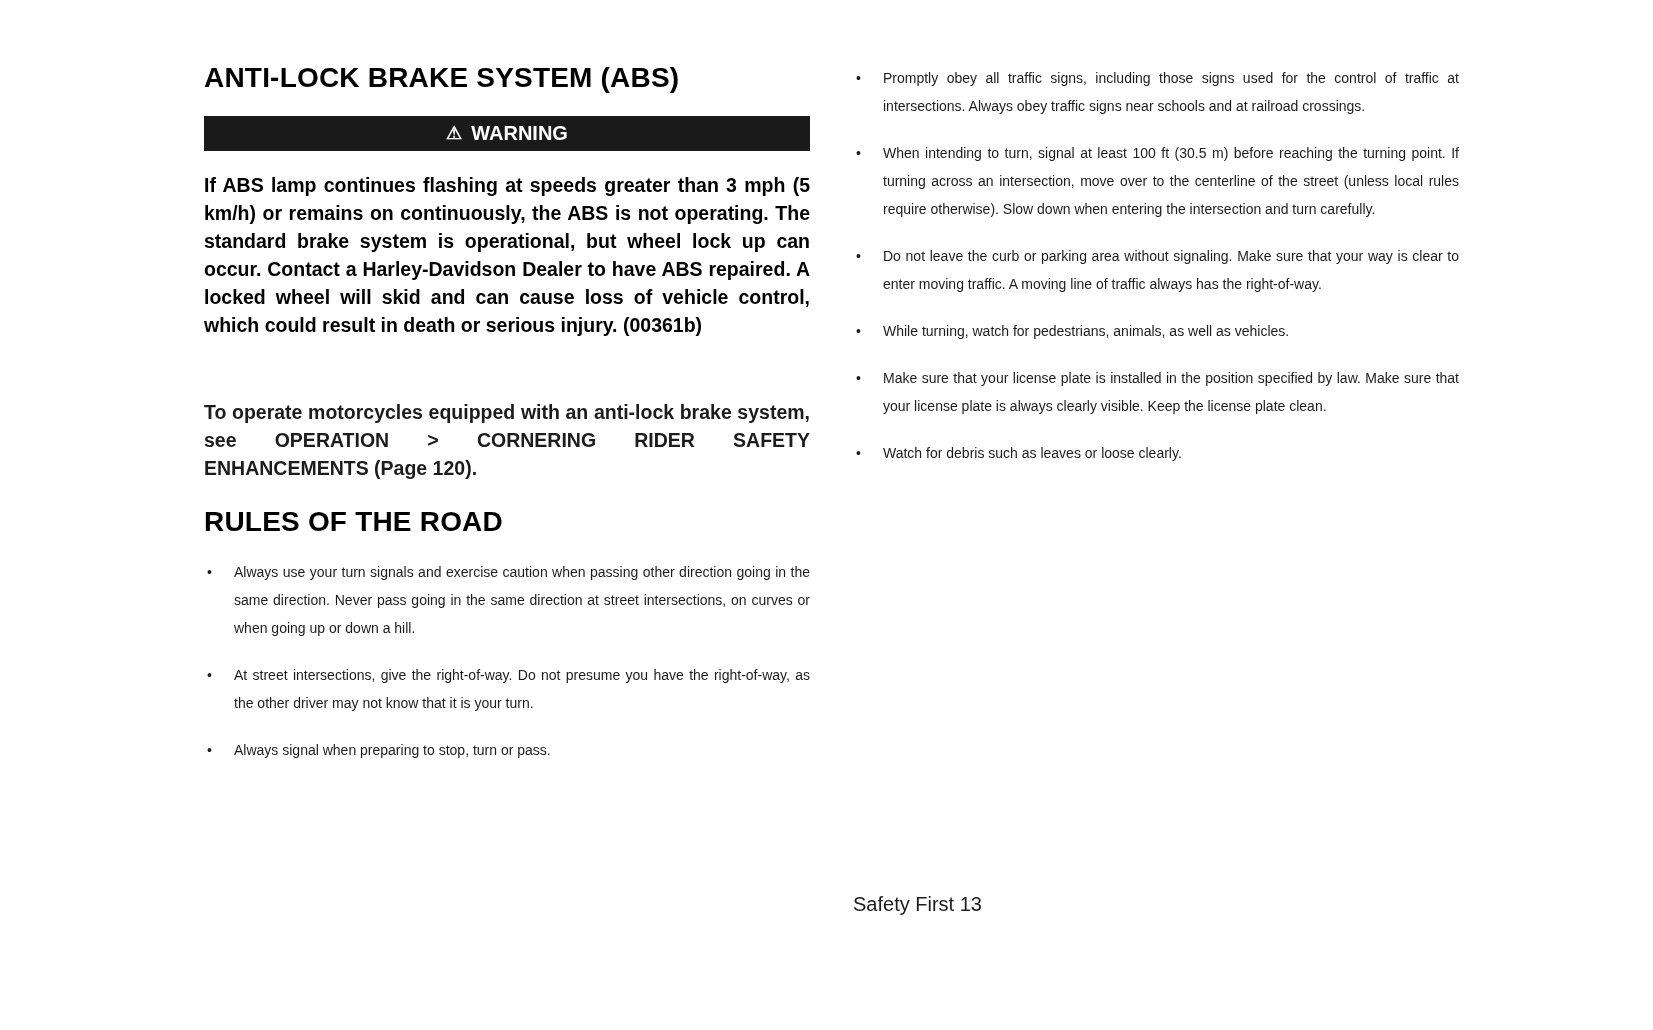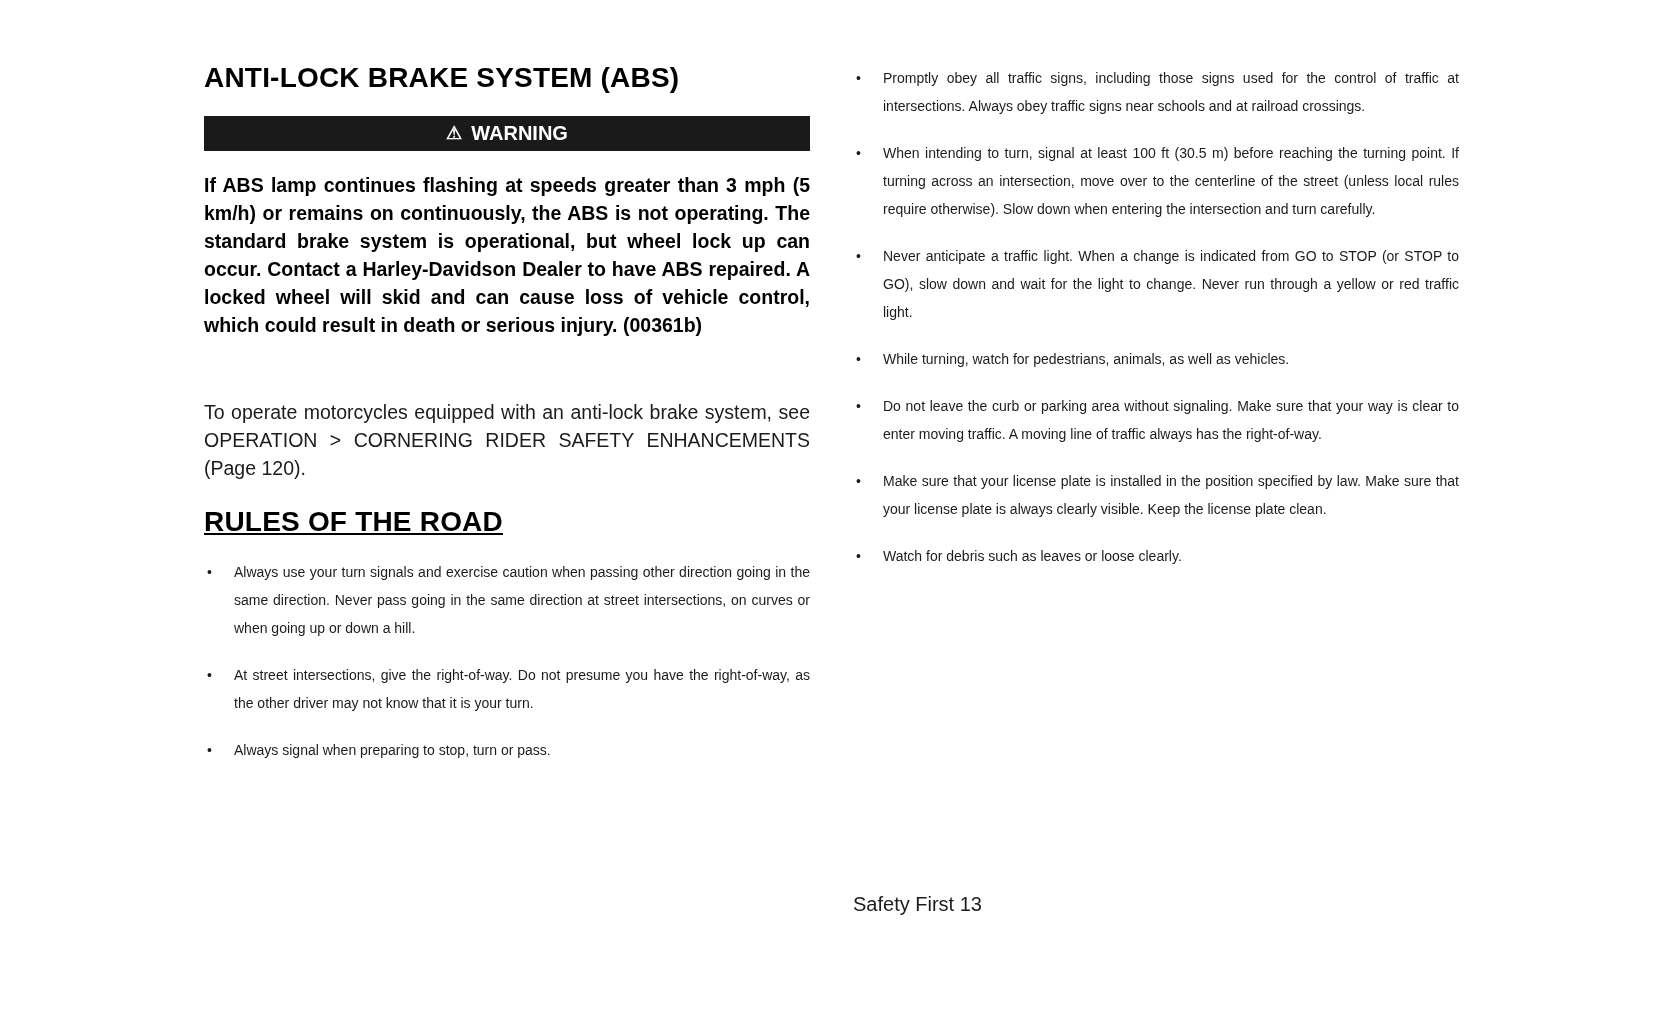--- a/index.html
+++ b/index.html
@@ -59,24 +59,24 @@
     line-height: 28px;
     text-align: justify;
     color: #000000;
     margin-bottom: 59px;
   }
   .para {
     font-size: 19.5px;
     line-height: 28px;
     text-align: justify;
     margin-bottom: 24px;
+    font-weight: bold;
   }
   .rules-title {
     margin-bottom: 20px;
-    text-decoration: underline;
   }
   ul.bullets {
     list-style: none;
   }
   ul.bullets li {
     position: relative;
     padding-left: 30px;
     font-size: 14px;
     line-height: 28px;
     text-align: justify;
@@ -122,23 +122,22 @@
       <li>At street intersections, give the right-of-way. Do not presume you have the right-of-way, as the other driver may not know that it is your turn.</li>
       <li>Always signal when preparing to stop, turn or pass.</li>
     </ul>
 
   </div>
 
   <div class="col-right">
     <ul class="bullets">
       <li>Promptly obey all traffic signs, including those signs used for the control of traffic at intersections. Always obey traffic signs near schools and at railroad crossings.</li>
       <li>When intending to turn, signal at least 100 ft (30.5 m) before reaching the turning point. If turning across an intersection, move over to the centerline of the street (unless local rules require otherwise). Slow down when entering the intersection and turn carefully.</li>
-      <li>Never anticipate a traffic light. When a change is indicated from GO to STOP (or STOP to GO), slow down and wait for the light to change. Never run through a yellow or red traffic light.</li>
+      <li>Do not leave the curb or parking area without signaling. Make sure that your way is clear to enter moving traffic. A moving line of traffic always has the right-of-way.</li>
       <li>While turning, watch for pedestrians, animals, as well as vehicles.</li>
-      <li>Do not leave the curb or parking area without signaling. Make sure that your way is clear to enter moving traffic. A moving line of traffic always has the right-of-way.</li>
       <li>Make sure that your license plate is installed in the position specified by law. Make sure that your license plate is always clearly visible. Keep the license plate clean.</li>
       <li>Watch for debris such as leaves or loose clearly.</li>
     </ul>
   </div>
 
   <div class="page-footer">Safety First 13</div>
 
 </div>
 
 </body></html>

